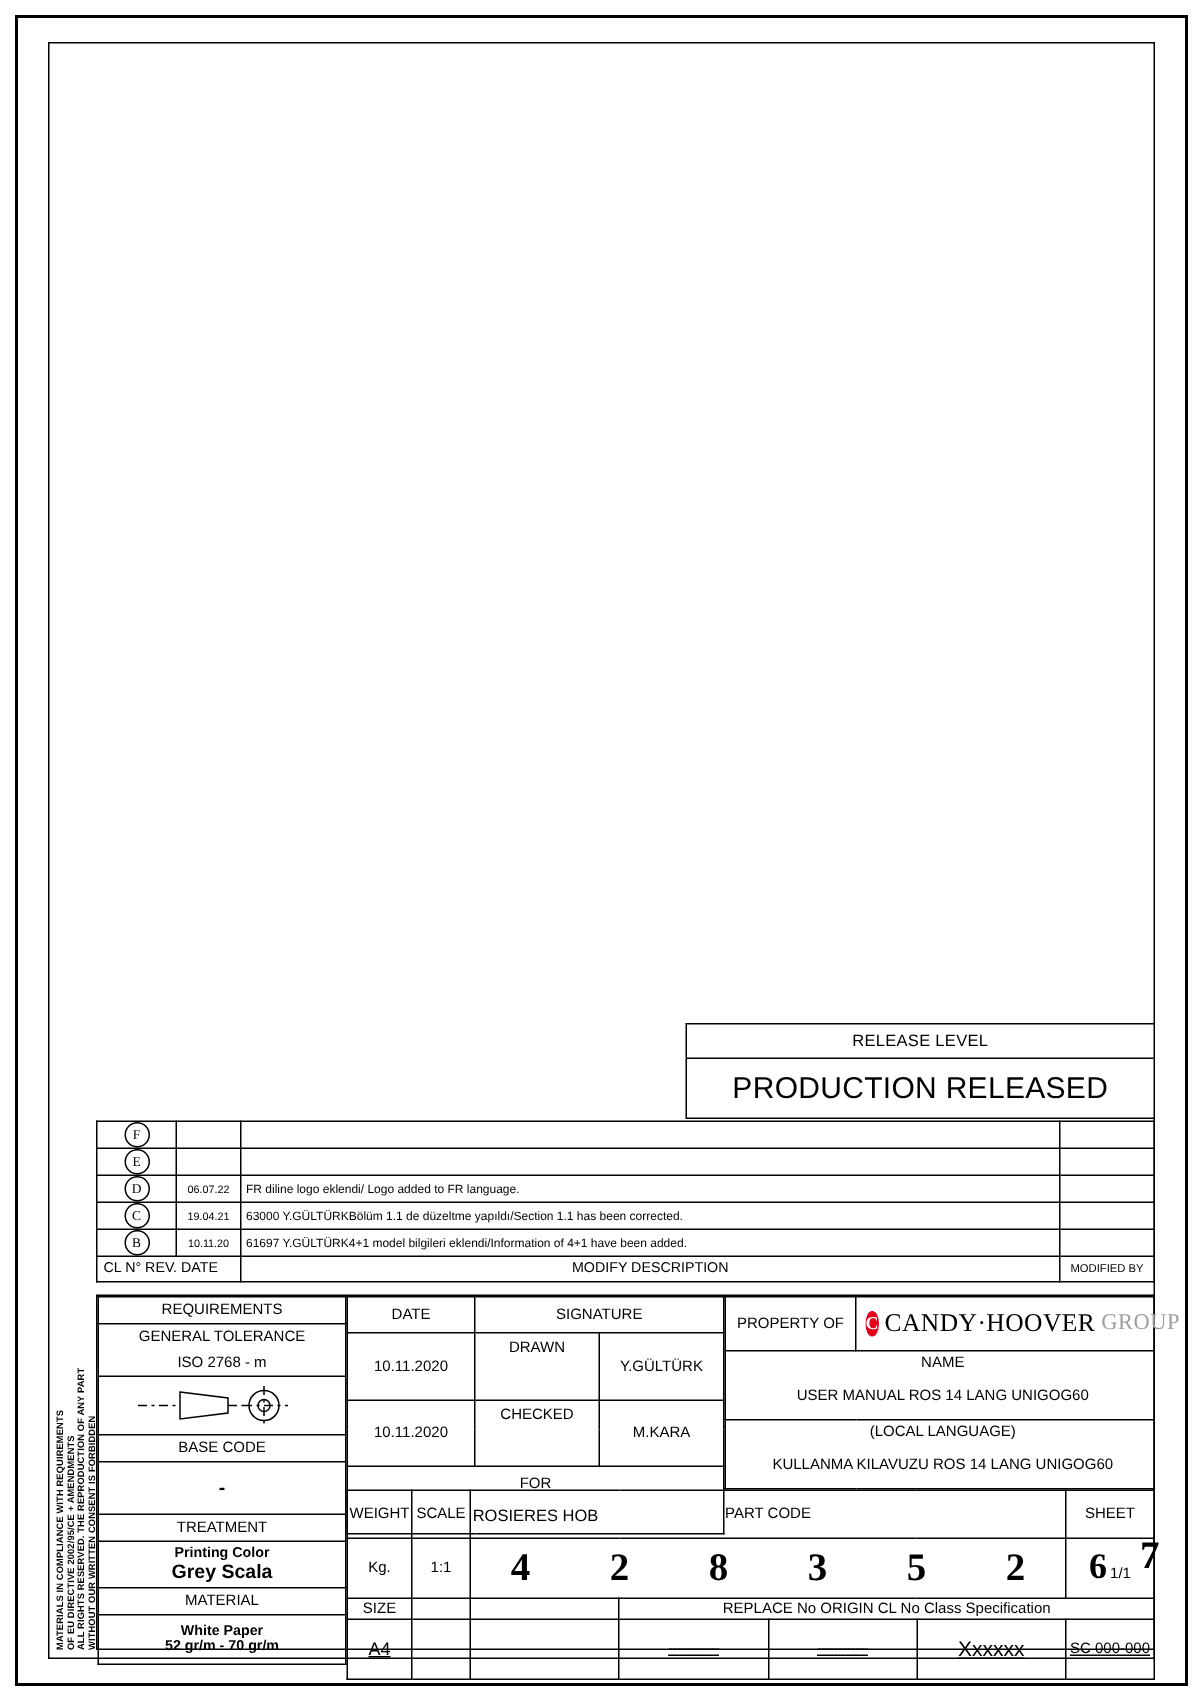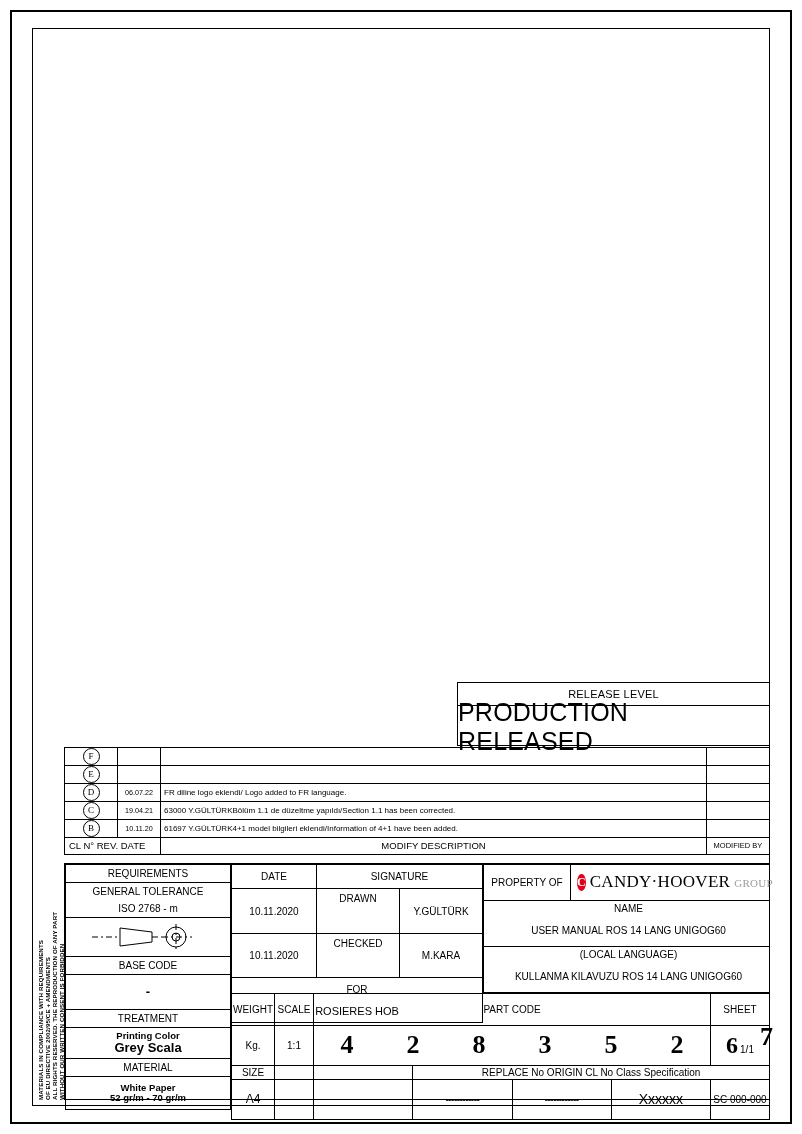--- a/index.html
+++ b/index.html
@@ -77,21 +77,21 @@
     align-items: center;
     justify-content: center;
     font-size: 11px;
     letter-spacing: 0.2px;
   }
   .release-value {
     height: 41px;
     display: flex;
     align-items: center;
     justify-content: center;
-    font-size: 25px;
+    font-size: 20px;
     letter-spacing: 0.2px;
   }
 
   
   .rev-table {
     position: absolute;
     left: 64px;
     top: 747px;
     width: 706px;
     border-collapse: collapse;
@@ -211,21 +211,21 @@
     font-weight: bold;
     display: flex; align-items: center; justify-content: center;
     font-family: "Liberation Serif", serif;
   }
   .brand-candy {
     font-size: 17px;
     letter-spacing: 0.3px;
     color: #000;
   }
   .brand-group {
-    font-size: 11px;
+    font-size: 15px;
     color: #9d9d9d;
     letter-spacing: 0.3px;
   }
   .label-small {
     font-size: 8.5px;
     text-align: left;
     padding-left: 4px !important;
   }
   .val-left {
     font-size: 11px;
@@ -265,21 +265,21 @@
     justify-content: center;
     gap: 2px;
   }
   .sheet-big {
     font-size: 24px;
     font-weight: bold;
     font-family: "Liberation Serif", serif;
   }
   .sheet-small { font-size: 10px; }
   .size-row { height: 14px; font-size: 9px; }
-  .bottom-row { height: 40px; }
+  .bottom-row { height: 40px; text-decoration: underline; }
   .w-size { width: 42px; }
   .w-blank1 { width: 20px; }
   .w-blank2 { width: 18px; }
   .dashes { font-size: 11px; letter-spacing: -0.5px; }
   .replace-head {
     font-size: 8.5px;
   }
   .trailing-7 {
     position: absolute;
     left: 760px;

